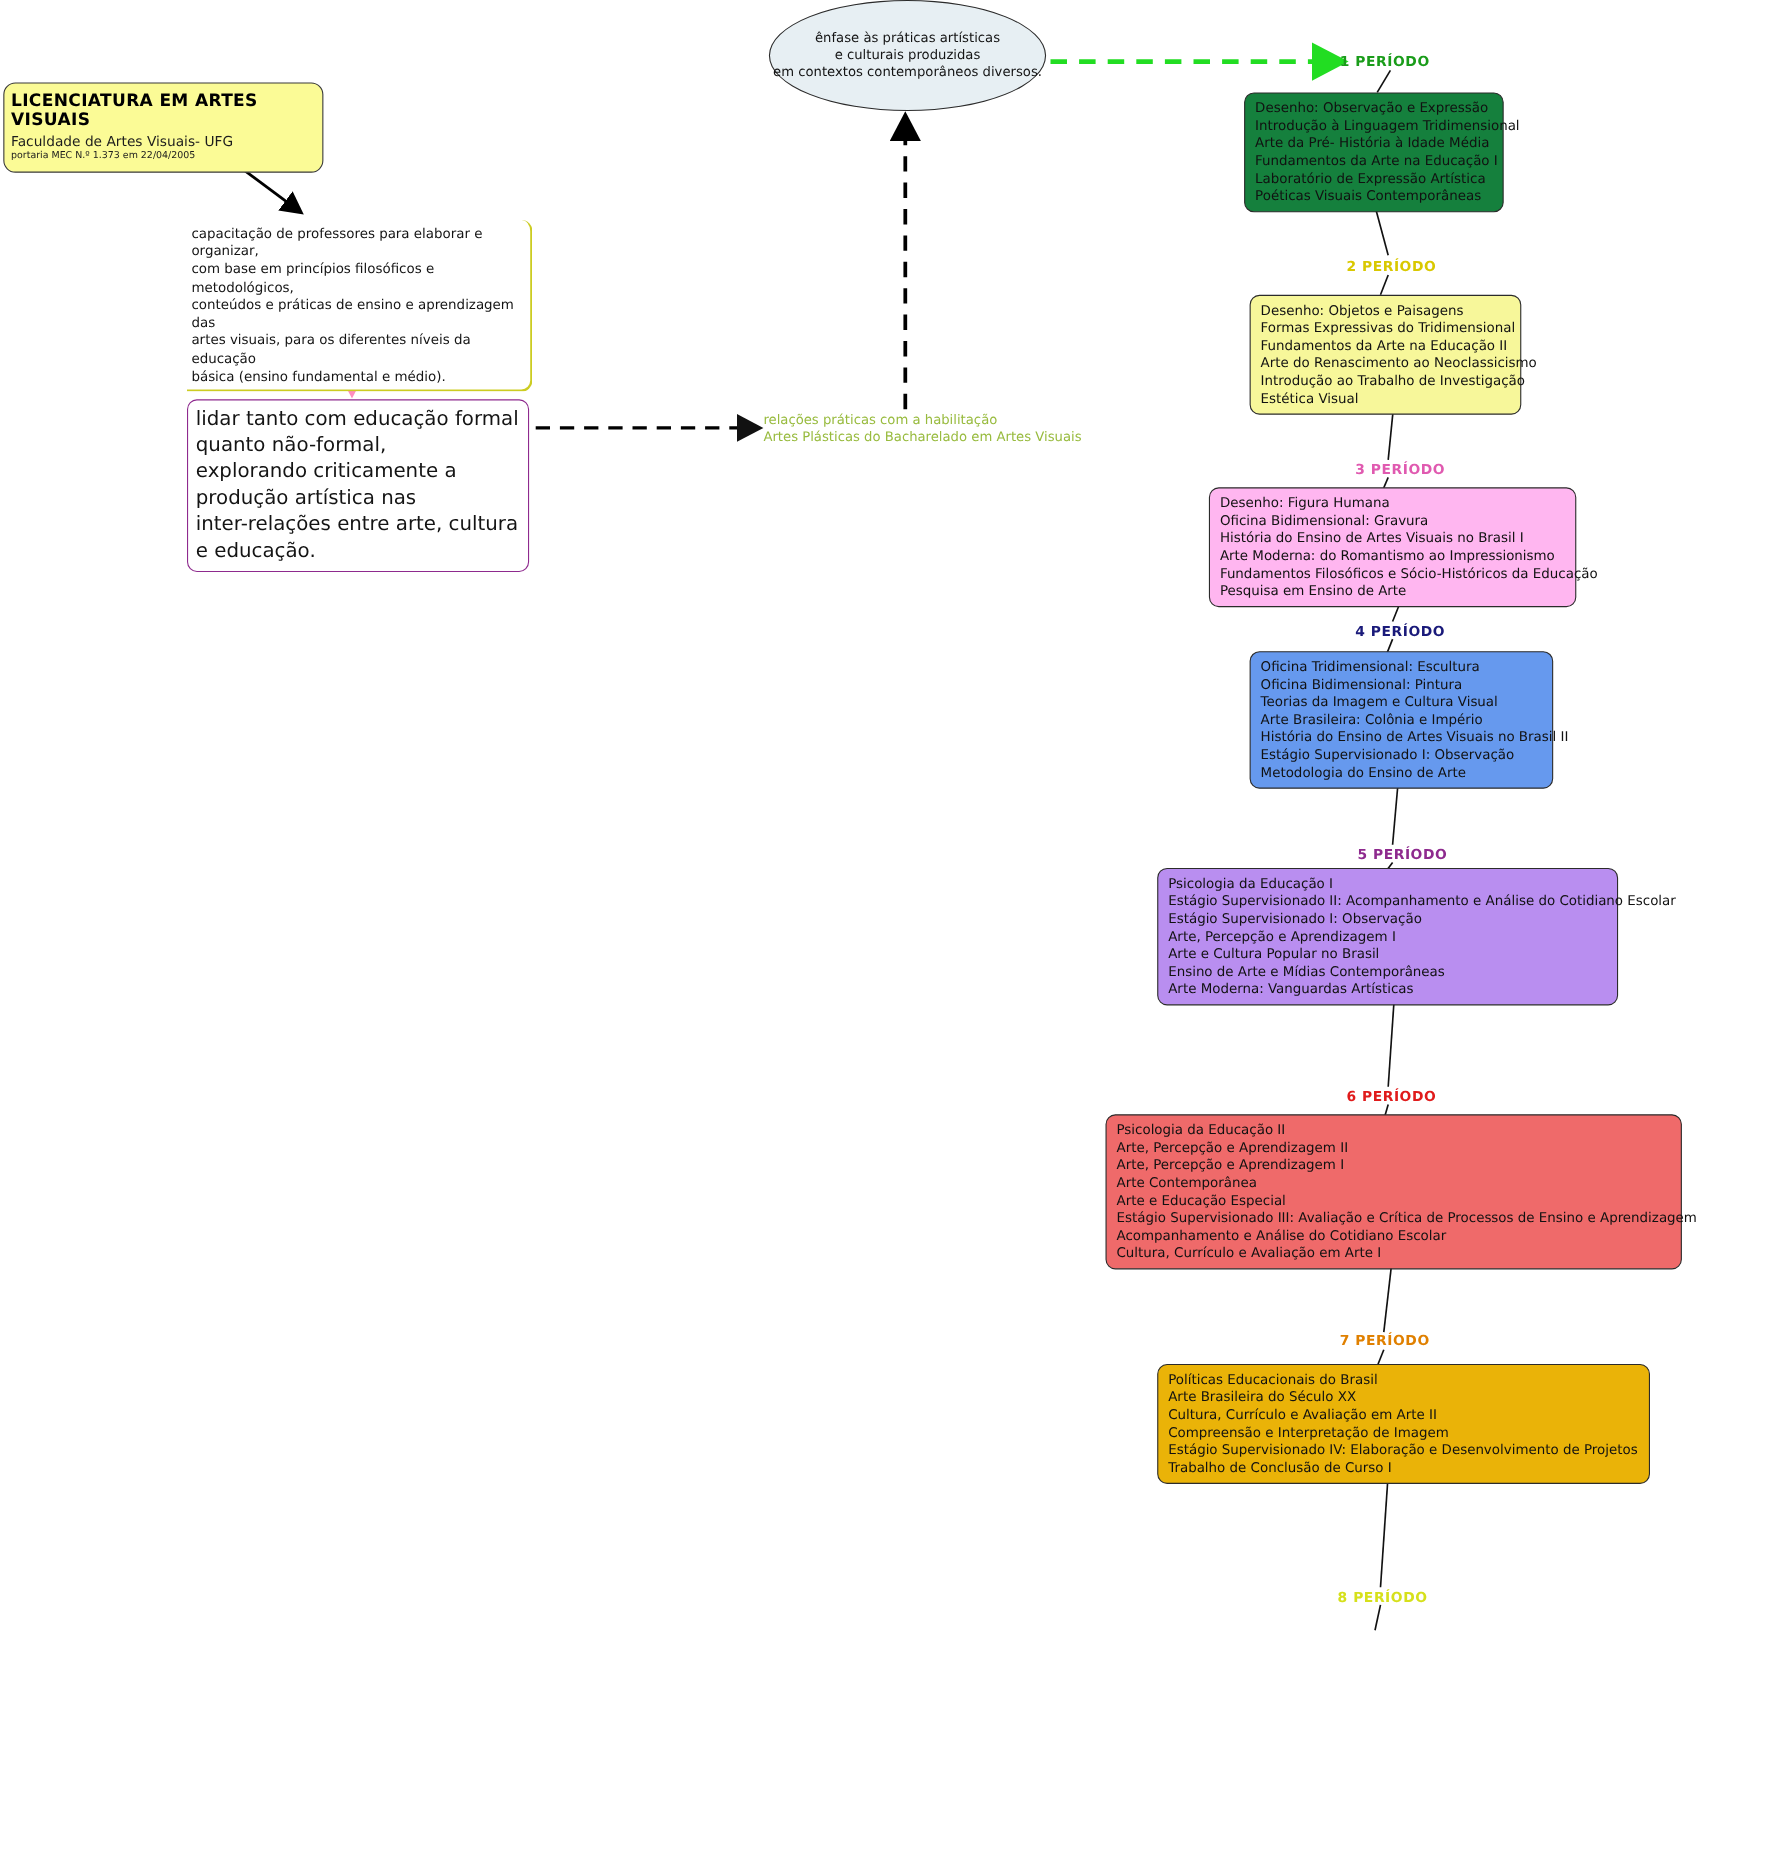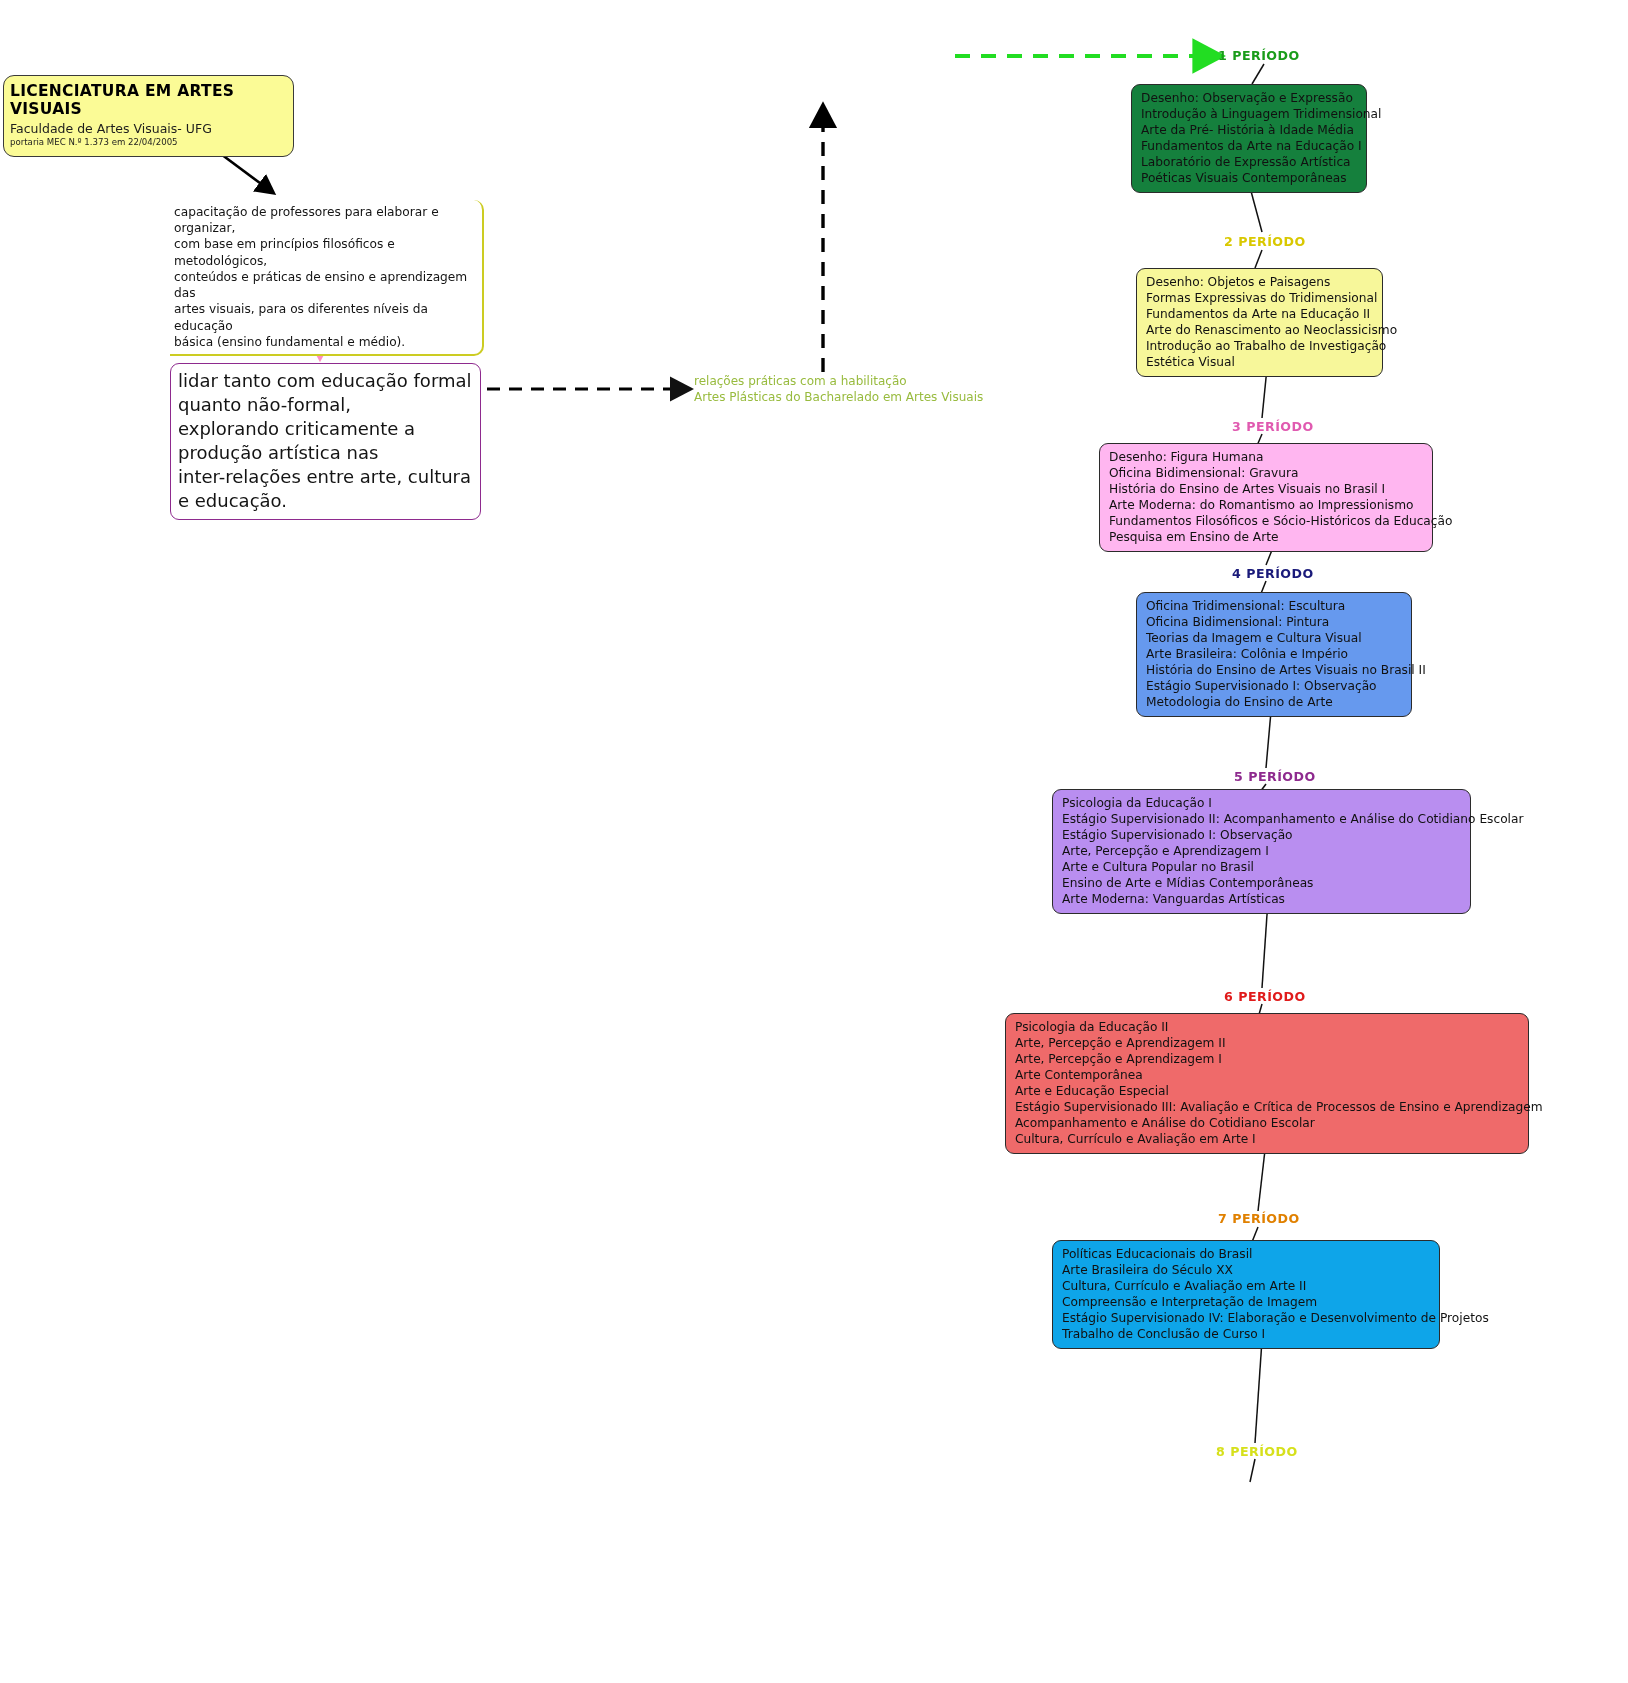--- a/index.html
+++ b/index.html
@@ -200,20 +200,27 @@
     <div>artes visuais, para os diferentes níveis da educação</div>
     <div>básica (ensino fundamental e médio).</div>
   </div>
 
   <div class="node scope">
     <div>lidar tanto com educação formal quanto não-formal,</div>
     <div>explorando criticamente a produção artística nas</div>
     <div>inter-relações entre arte, cultura e educação.</div>
   </div>
 
+  <div class="node ellipse">
+    <div>
+      <div>ênfase às práticas artísticas</div>
+      <div>e culturais produzidas</div>
+      <div>em contextos contemporâneos diversos.</div>
+    </div>
+  </div>
 
   <div class="node green-label">
     <div>relações práticas com a habilitação</div>
     <div>Artes Plásticas do Bacharelado em Artes Visuais</div>
   </div>
 
   <div class="node period-label" style="left:1218px; top:48px; color:#1a9c1a;">1 PERÍODO</div>
   <div class="node period-label" style="left:1224px; top:234px; color:#d9c800;">2 PERÍODO</div>
   <div class="node period-label" style="left:1232px; top:419px; color:#e05ab0;">3 PERÍODO</div>
   <div class="node period-label" style="left:1232px; top:566px; color:#1a1a7a;">4 PERÍODO</div>
@@ -273,21 +280,21 @@
     <div class="line">Psicologia da Educação II</div>
     <div class="line">Arte, Percepção e Aprendizagem II</div>
     <div class="line">Arte, Percepção e Aprendizagem I</div>
     <div class="line">Arte Contemporânea</div>
     <div class="line">Arte e Educação Especial</div>
     <div class="line">Estágio Supervisionado III: Avaliação e Crítica de Processos de Ensino e Aprendizagem</div>
     <div class="line">Acompanhamento e Análise do Cotidiano Escolar</div>
     <div class="line">Cultura, Currículo e Avaliação em Arte I</div>
   </div>
 
-  <div class="node block" style="left:1052px; top:1240px; width:388px; background:#0ea5e9;">
+  <div class="node block" style="left:1052px; top:1240px; width:448px; background:#eab308;">
     <div class="line">Políticas Educacionais do Brasil</div>
     <div class="line">Arte Brasileira do Século XX</div>
     <div class="line">Cultura, Currículo e Avaliação em Arte II</div>
     <div class="line">Compreensão e Interpretação de Imagem</div>
     <div class="line">Estágio Supervisionado IV: Elaboração e Desenvolvimento de Projetos</div>
     <div class="line">Trabalho de Conclusão de Curso I</div>
   </div>
 
 
 </div>

